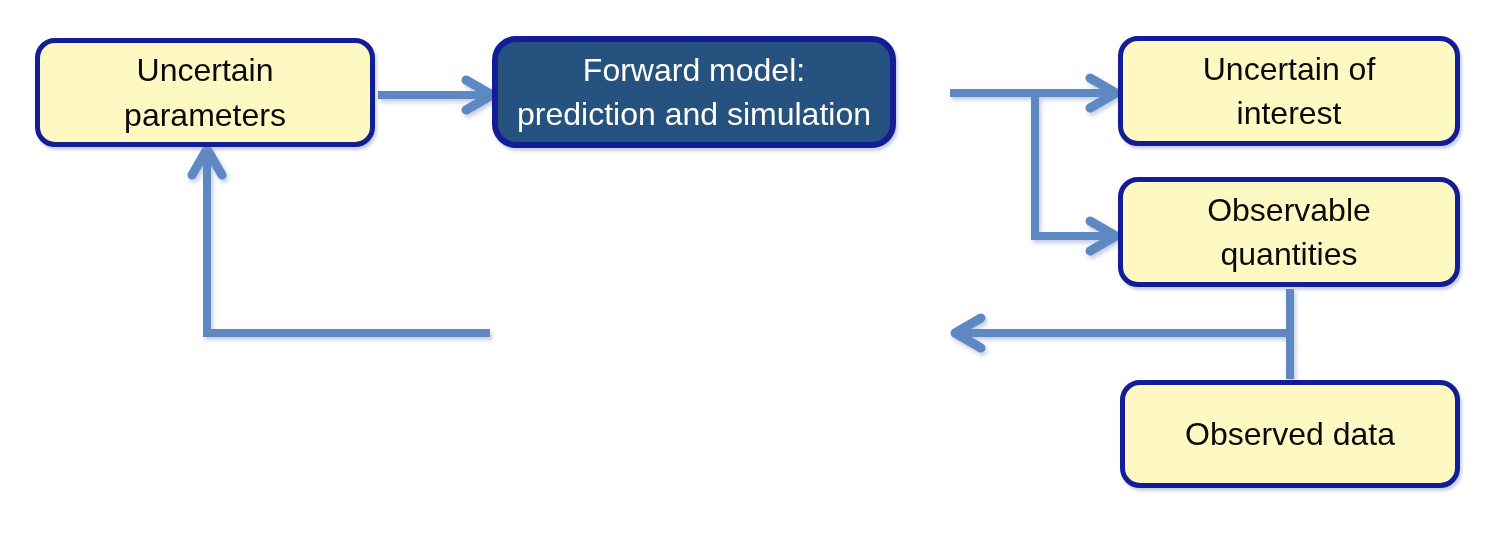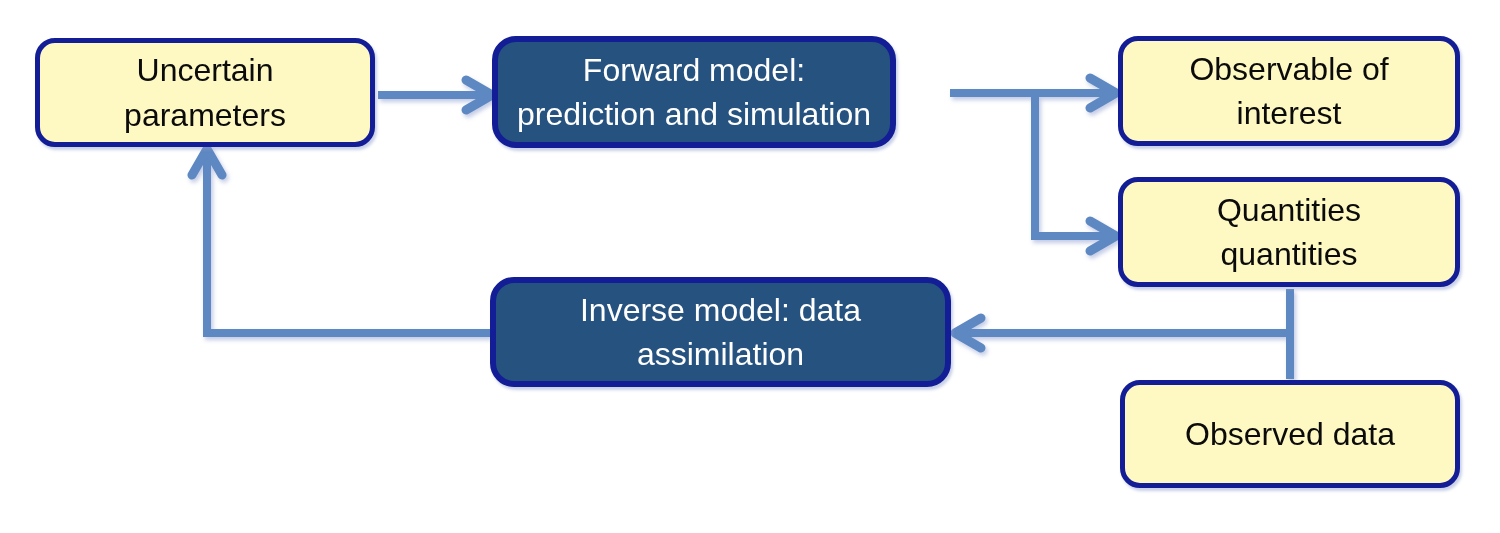--- a/index.html
+++ b/index.html
@@ -94,31 +94,27 @@
     <span class="label">Uncertain
 parameters</span>
   </div>
 
   <div class="node dark n-forward">
     <span class="label">Forward model:
 prediction and simulation</span>
   </div>
 
   <div class="node n-qoi">
-    <span class="label">Observable of
+    <span class="label">Uncertain of
 interest</span>
   </div>
 
   <div class="node n-observable">
-    <span class="label">Quantities
+    <span class="label">Observable
 quantities</span>
   </div>
 
-  <div class="node dark n-inverse">
-    <span class="label">Inverse model: data
-assimilation</span>
-  </div>
 
   <div class="node n-observed">
     <span class="label">Observed data</span>
   </div>
 
 </div>
 
 </body></html>

